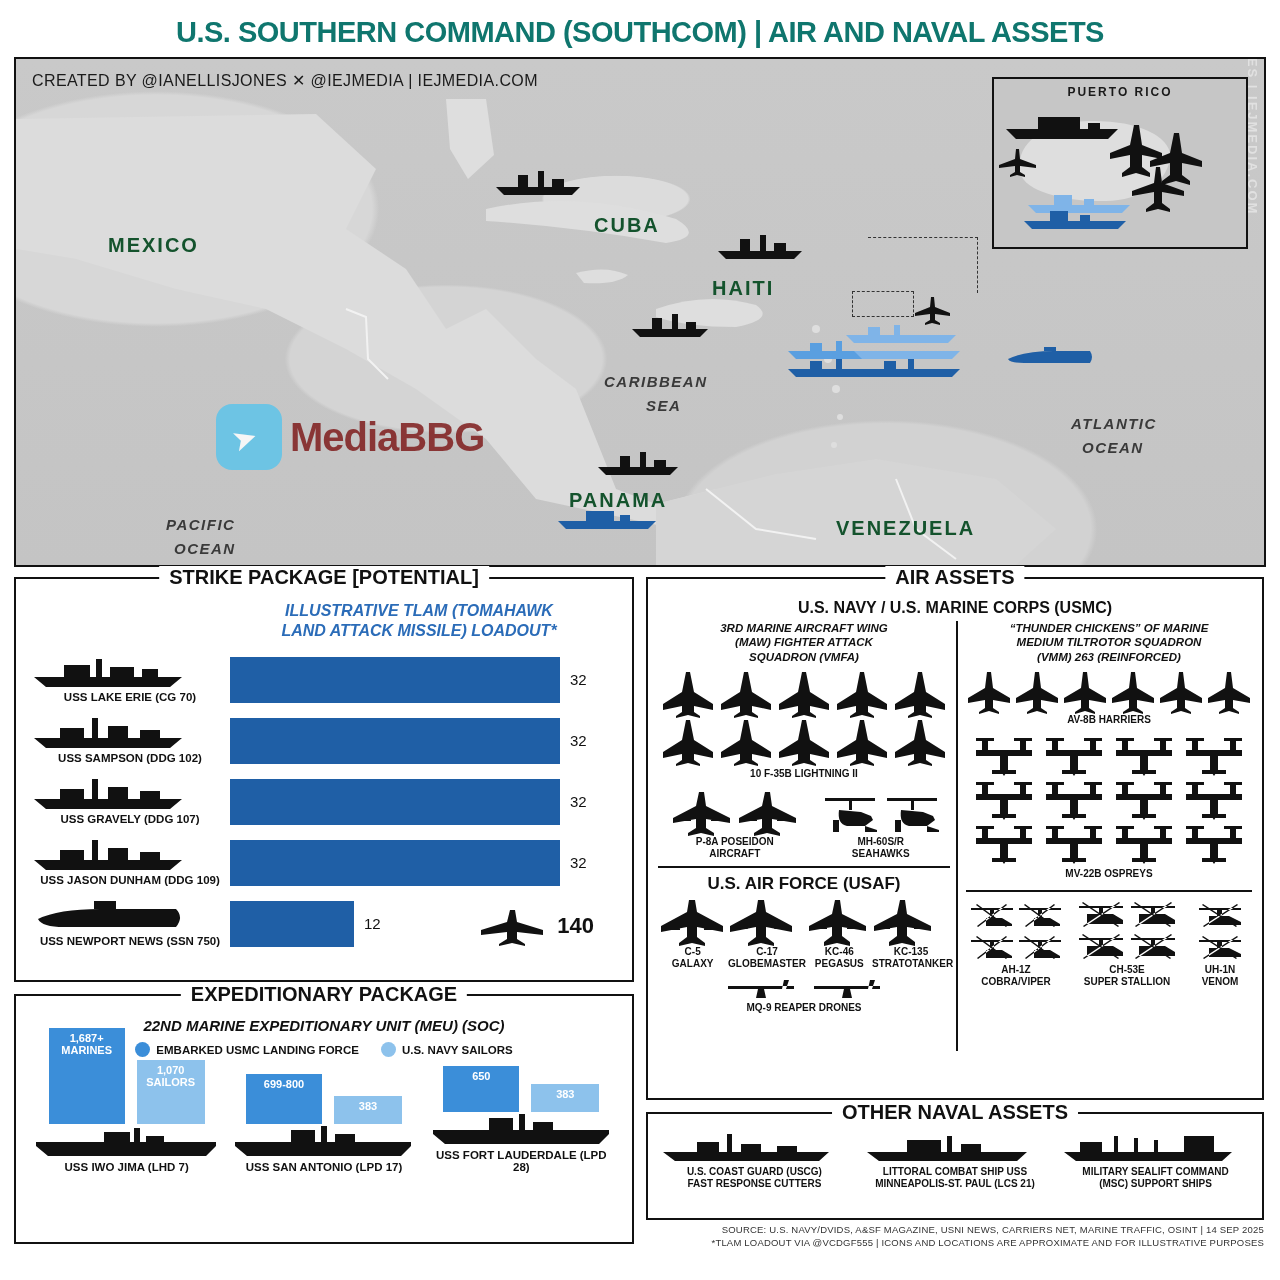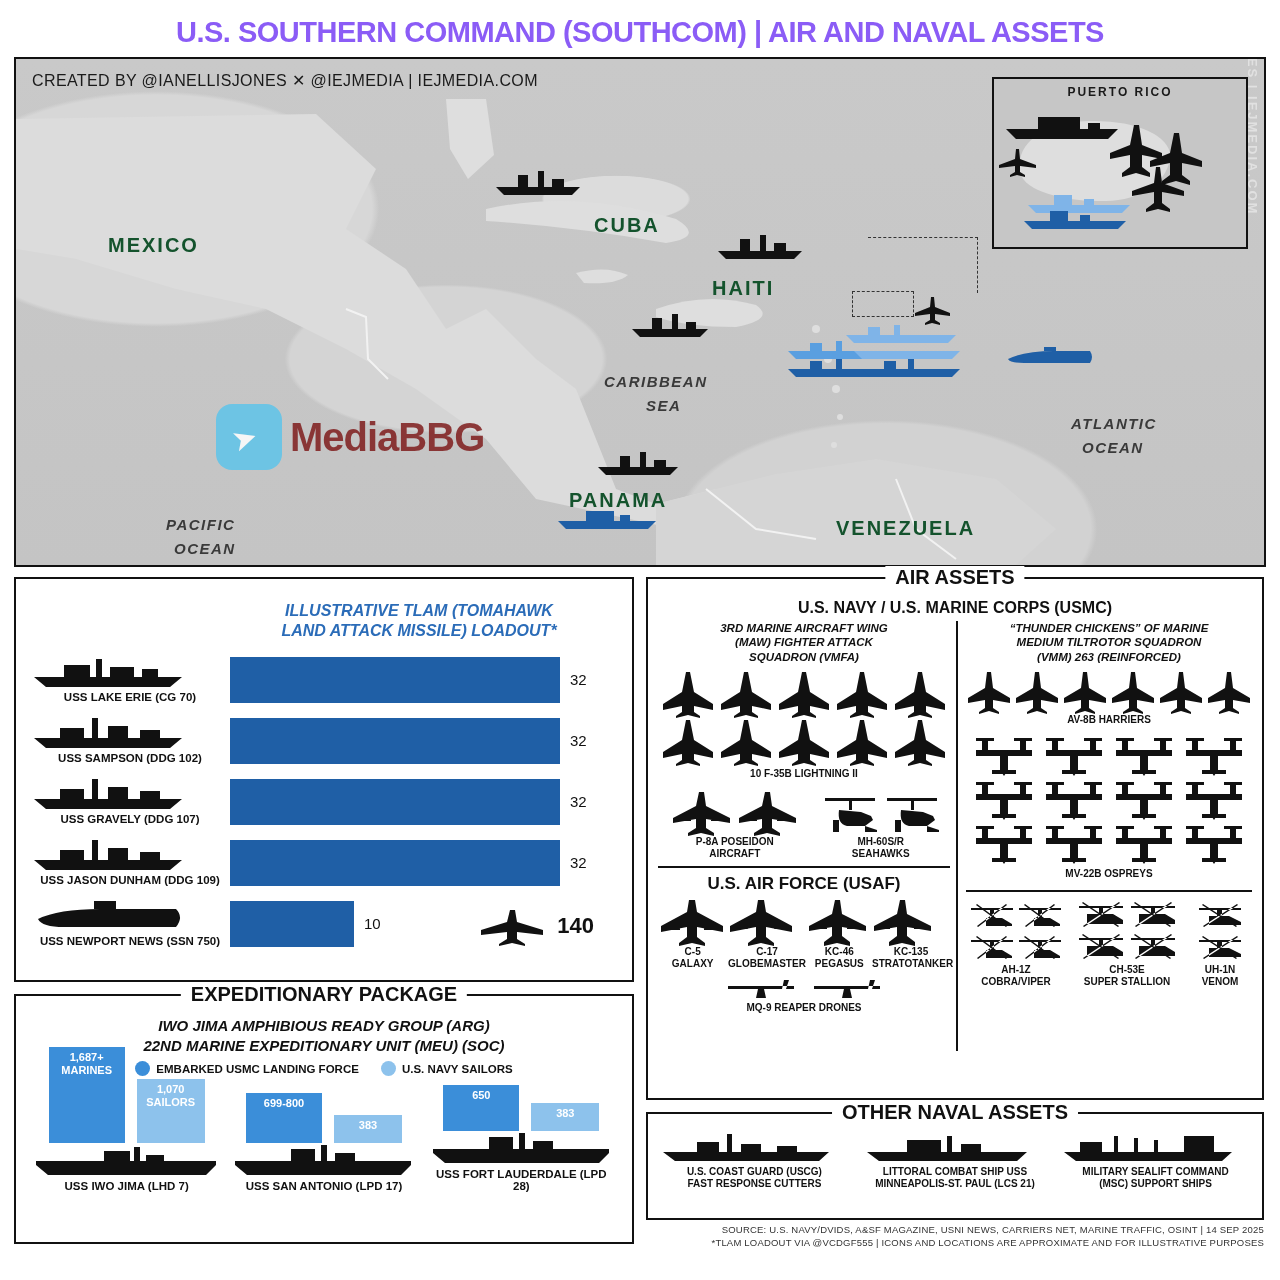--- a/index.html
+++ b/index.html
@@ -9,21 +9,21 @@
     background: #ffffff;
     font-family: "Liberation Sans", sans-serif;
     color: #111;
     overflow: hidden;
   }
   .page { position: relative; width: 1280px; height: 1280px; padding: 10px 14px; }
 
   
   .title {
     font-size: 29px; font-weight: bold; letter-spacing: -0.5px;
-    text-align: center; margin: 6px 0 8px 0; color: #8b5cf6;
+    text-align: center; margin: 6px 0 8px 0; color: #0f766e;
   }
 
   
   .map-wrap {
     position: relative; width: 1252px; height: 510px;
     border: 2px solid #111; background: #cfcfcf; overflow: hidden;
   }
   .map-bg {
     position: absolute; inset: 0;
     background:
@@ -247,20 +247,21 @@
         <path d="M30,142 L132,142 L124,150 L38,150 Z M56,142 L56,132 L74,132 L74,142 M86,142 L86,136 L96,136 L96,142" fill="#1f5fa6"></path>
       </svg>
     </div>
   </div>
 
   <div class="panels">
 
     <div class="col-left">
 
       <div class="panel" id="strike">
+        <div class="panel-title">STRIKE PACKAGE [POTENTIAL]</div>
         <div class="strike-sub" style="white-space:pre-line">ILLUSTRATIVE TLAM (TOMAHAWK
 LAND ATTACK MISSILE) LOADOUT*</div>
 
         <div class="bar-row">
           <div class="bar-label">
             <svg width="160" height="34">
               <path d="M4,22 L152,22 L140,32 L16,32 Z M34,22 L34,10 L60,10 L60,22 M66,22 L66,4 L72,4 L72,22 M80,22 L80,12 L104,12 L104,22 M112,22 L112,14 L128,14 L128,22" fill="#111"></path>
             </svg>
             <div class="cap">USS LAKE ERIE (CG 70)</div>
           </div>
@@ -311,35 +312,34 @@
 
         <div class="bar-row">
           <div class="bar-label">
             <svg width="160" height="34">
               <path d="M8,20 Q28,10 70,10 L146,10 Q154,18 146,28 L34,28 Q12,28 8,20 Z M64,10 L64,2 L86,2 L86,10" fill="#111"></path>
             </svg>
             <div class="cap">USS NEWPORT NEWS (SSN 750)</div>
           </div>
           <div class="bar-track">
             <div class="bar" style="width:124px"></div>
-            <div class="bar-val">10</div>
+            <div class="bar-val">12</div>
           </div>
         </div>
 
         <div class="tlam-total">
           <svg width="70" height="40">
             <path d="M33,4 L38,4 L40,16 L66,24 L66,29 L40,26 L40,33 L48,38 L48,40 L35,37 L22,40 L22,38 L30,33 L30,26 L4,29 L4,24 L30,16 Z" fill="#111"></path>
           </svg>
           <span class="num">140</span>
         </div>
       </div>
 
       <div class="panel" id="exped">
         <div class="panel-title">EXPEDITIONARY PACKAGE</div>
-        <div class="exped-sub">IWO JIMA AMPHIBIOUS READY GROUP (ARG)</div>
         <div class="exped-sub">22ND MARINE EXPEDITIONARY UNIT (MEU) (SOC)</div>
 
         <div class="legend">
           <span>
             <span class="dot" style="background:#3b8ed9"></span><span>EMBARKED USMC LANDING FORCE</span>
           </span>
           <span>
             <span class="dot" style="background:#8dc2ec"></span><span>U.S. NAVY SAILORS</span>
           </span>
         </div>

